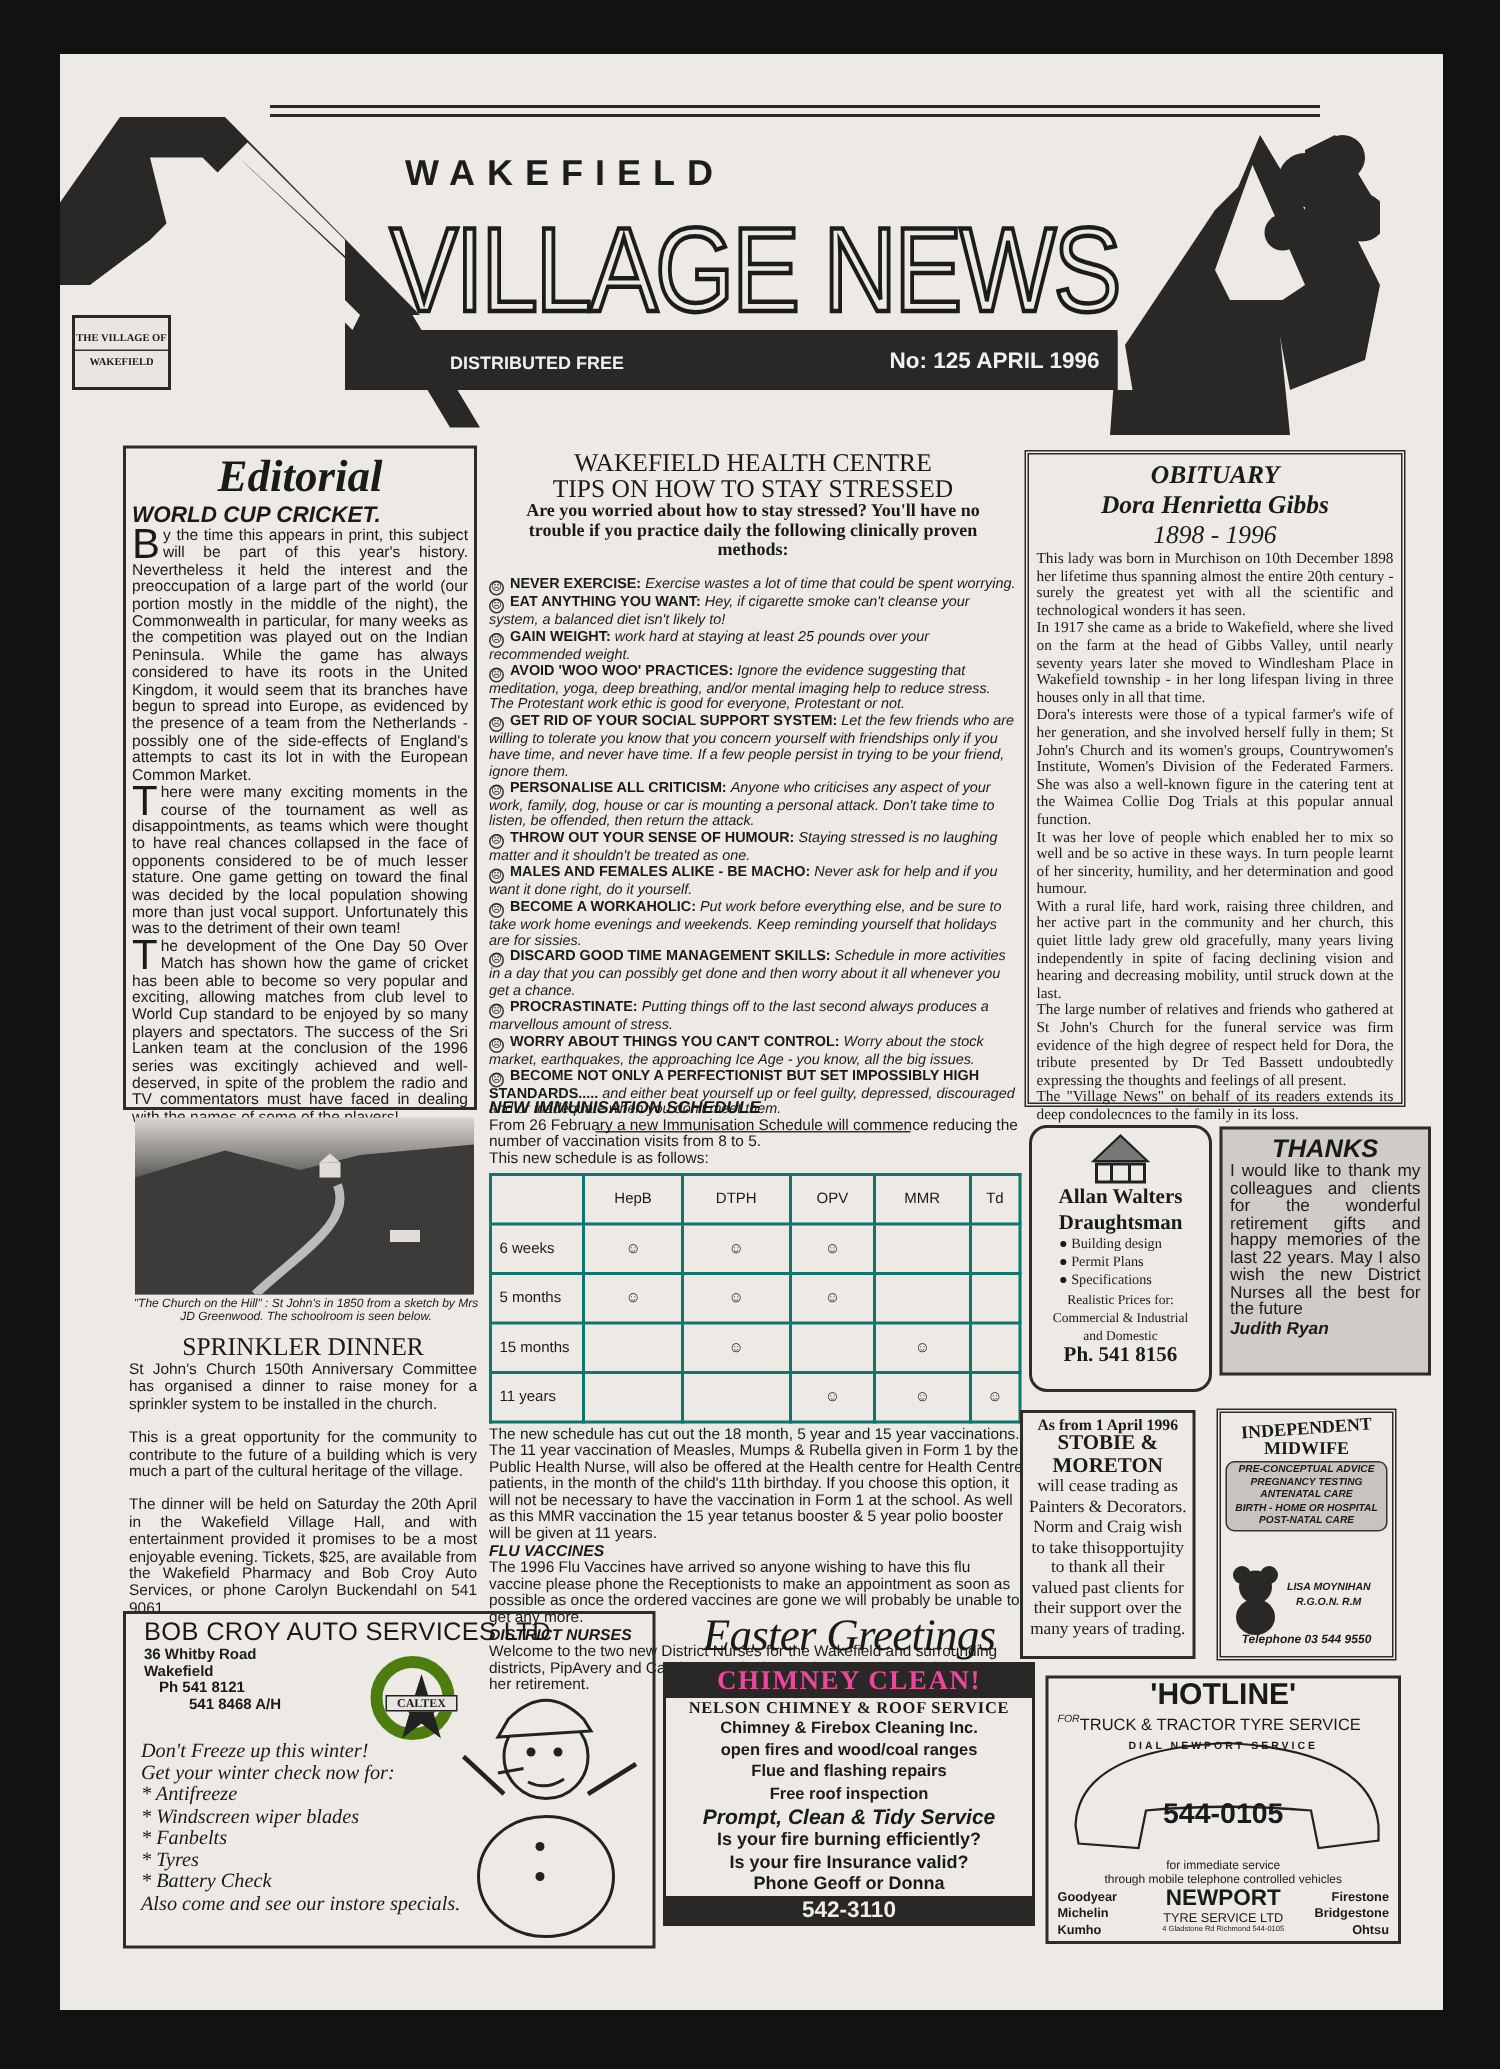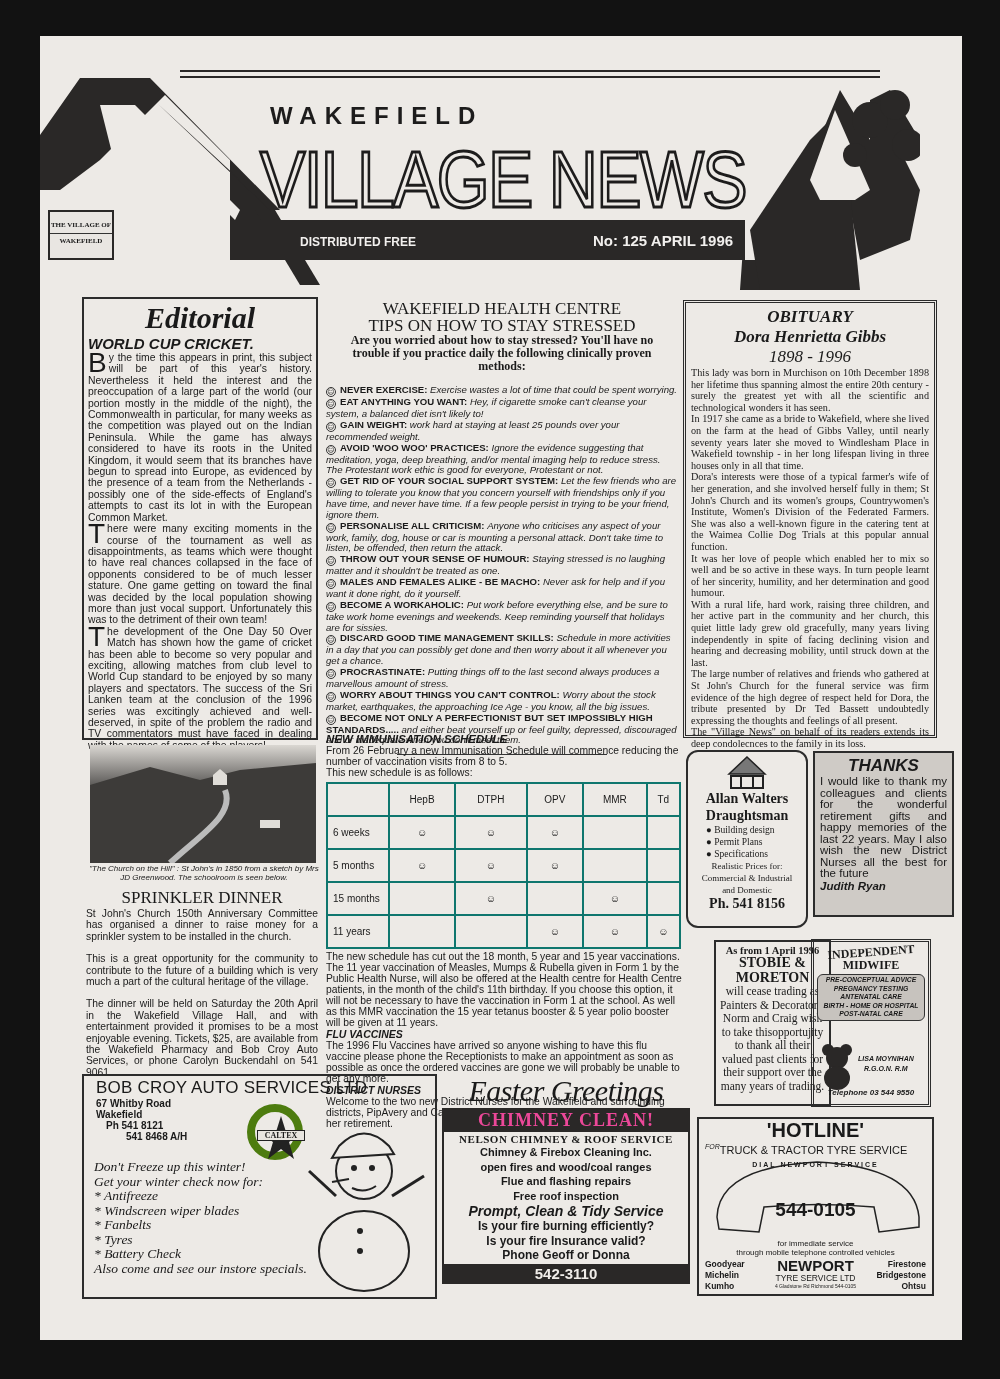--- a/index.html
+++ b/index.html
@@ -233,21 +233,21 @@
   <div class="serif ad-center" style="font-size:9px;line-height:12px">and Domestic</div>
   <div class="serif ad-center" style="font-weight:bold;font-size:14px">Ph. 541 8156</div>
 </div>
 
 <div class="box" style="left:813px;top:751px;width:141px;height:166px;background:#cfcbc6;padding:3px 5px;">
   <div style="font:italic bold 17px 'Liberation Sans',sans-serif;text-align:center">THANKS</div>
   <div style="font-size:11.5px;line-height:11.5px;text-align:justify;text-align-last:left">I would like to thank my colleagues and clients for the wonderful retirement gifts and happy memories of the last 22 years. May I also wish the new District Nurses all the best for the future</div>
   <div style="font:italic bold 11.5px 'Liberation Sans',sans-serif">Judith Ryan</div>
 </div>
 
-<div class="box" style="left:714px;top:940px;width:117px;height:166px;padding-top:3px;">
+<div class="box" style="left:680px;top:940px;width:117px;height:166px;padding-top:3px;">
   <div class="serif ad-center" style="font-weight:bold;font-size:10.5px">As from 1 April 1996</div>
   <div class="serif ad-center" style="font-weight:bold;font-size:14px;line-height:14px">STOBIE &amp;</div>
   <div class="serif ad-center" style="font-weight:bold;font-size:14px;line-height:15px">MORETON</div>
   <div class="serif ad-center" style="font-size:11.5px;line-height:13.5px;padding:0 2px">will cease trading as Painters &amp; Decorators. Norm and Craig wish to take thisopportujity to thank all their valued past clients for their support over the many years of trading.</div>
 </div>
 
 <div class="box dbl" style="left:811px;top:939px;width:120px;height:168px;">
   <div class="serif ad-center" style="font-weight:bold;font-size:12px;line-height:12px;margin-top:4px;transform:rotate(-4deg)">INDEPENDENT</div>
   <div class="serif ad-center" style="font-weight:bold;font-size:12px;line-height:14px">MIDWIFE</div>
   <div id="mw-services" style="margin:2px 3px;border:1px solid #333;border-radius:6px;background:#c7c3be;font:italic bold 6.8px 'Liberation Sans',sans-serif;text-align:center;line-height:8.5px;padding:1px">
@@ -266,21 +266,21 @@
   <div class="abs" style="left:44px;top:112px;font:italic bold 7px 'Liberation Sans',sans-serif;line-height:10px">
     <div>LISA MOYNIHAN</div>
     <div style="padding-left:6px">R.G.O.N. R.M</div>
   </div>
   <div class="abs" style="left:0;right:0;top:146px;text-align:center;font:italic bold 8px 'Liberation Sans',sans-serif">Telephone 03 544 9550</div>
 </div>
 
 <div class="box" style="left:82px;top:1074px;width:355px;height:225px;">
   <div style="font-size:17px;padding-left:12px;margin-top:2px;letter-spacing:0.2px">BOB CROY AUTO SERVICES LTD</div>
   <div style="font:bold 10px 'Liberation Sans',sans-serif;padding-left:12px;line-height:11px">
-    <div>67 Whitby Road</div>
+    <div>36 Whitby Road</div>
     <div>Wakefield</div>
     <div style="padding-left:10px">Ph 541 8121</div>
     <div style="padding-left:30px">541 8468 A/H</div>
   </div>
   <div class="abs" style="left:163px;top:28px;width:56px;height:56px;border:8px solid #4d7c0f;border-radius:50%">
     <svg class="abs" style="left:2px;top:2px" width="48" height="48">
         <polygon points="24,2 29,18 46,18 32,28 37,45 24,35 11,45 16,28 2,18 19,18" fill="#222"></polygon>
       </svg>
     <div class="abs" style="left:2px;top:18px;width:48px;background:#e8e5e0;border:1px solid #222;font:bold 8px 'Liberation Serif',serif;text-align:center">CALTEX</div>
   </div>

